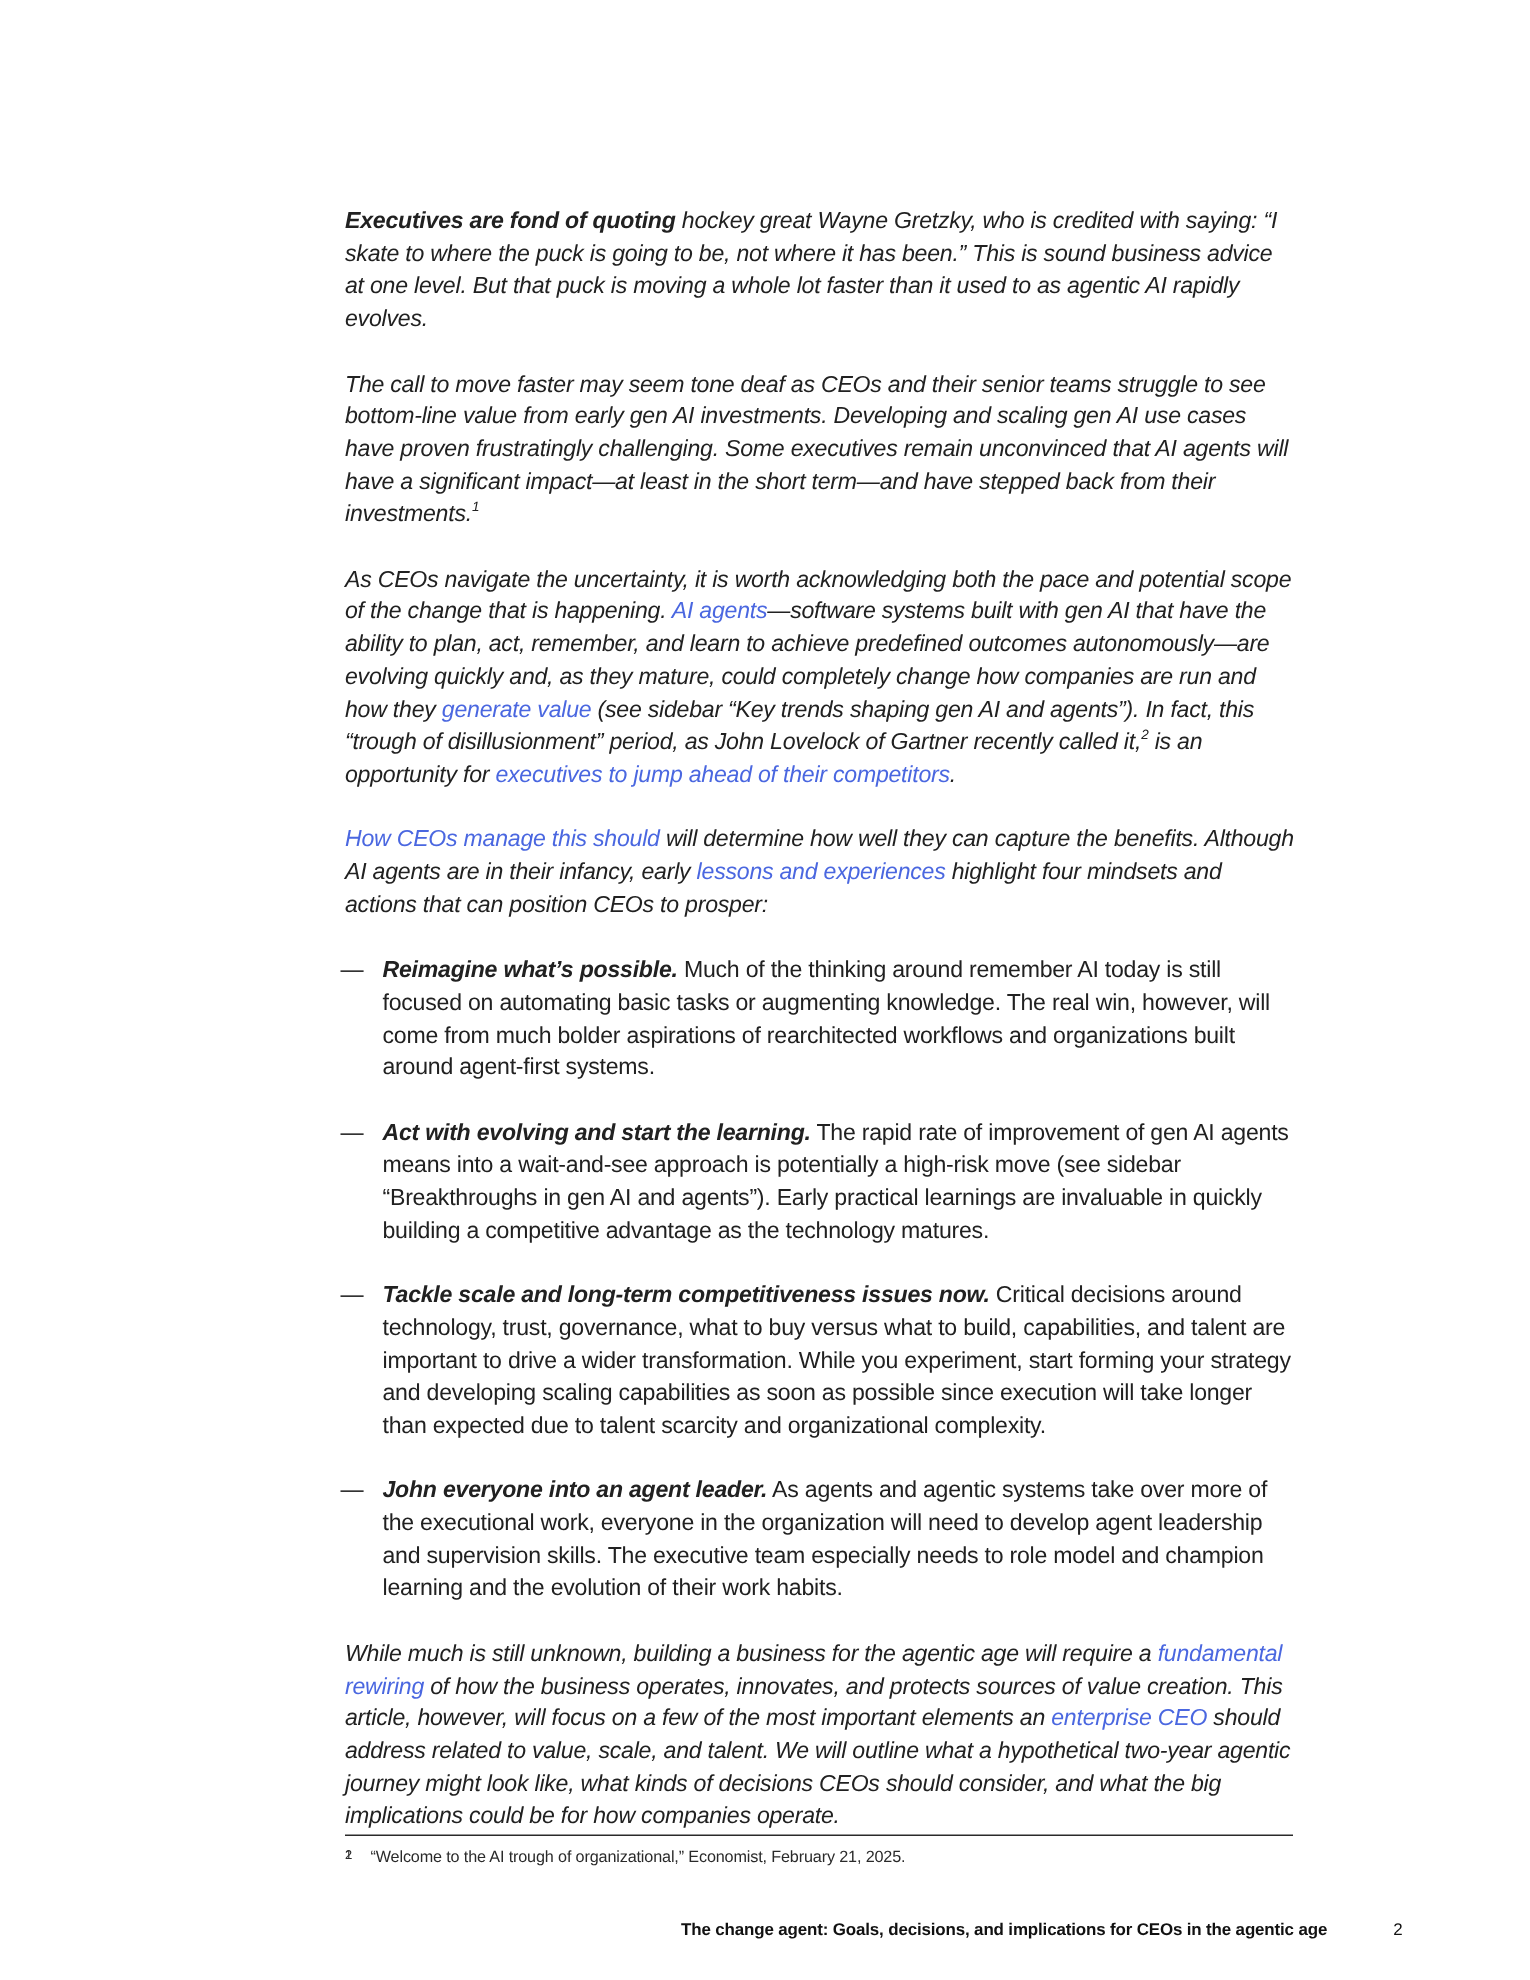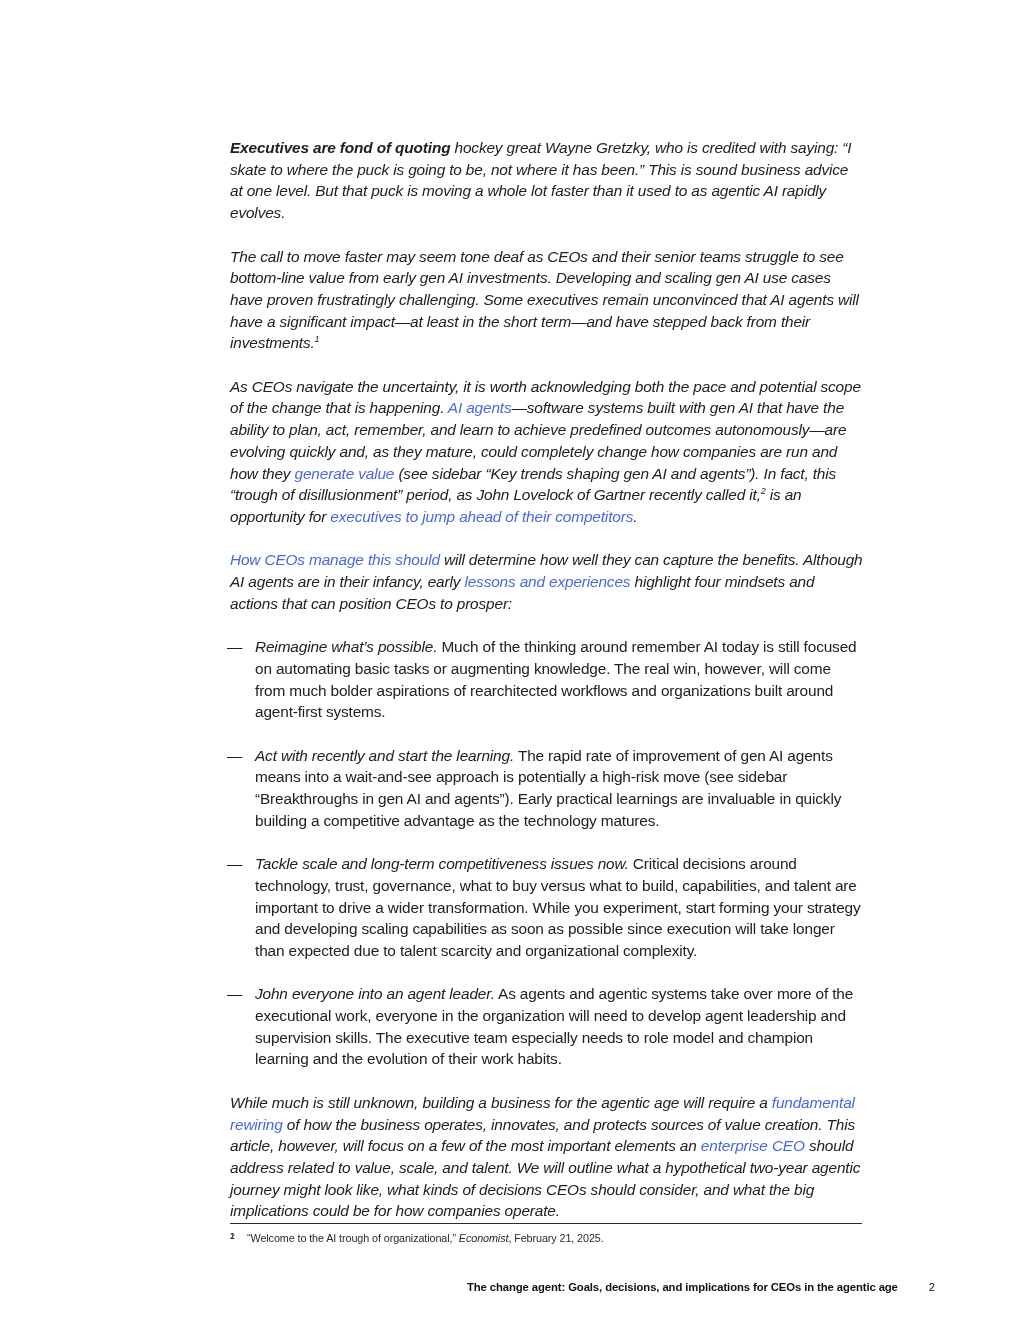--- a/index.html
+++ b/index.html
@@ -27,22 +27,22 @@
     position:relative;
     padding-left:25px;
     margin:0 0 21.7px 0;
   }
   .bullet .marker{
     position:absolute;
     left:-3px;top:0;
   }
   .seg-plain{}
   .seg-bold{font-weight:bold;}
-  .seg-boldital{font-weight:normal;font-style:italic;}
-  .seg-ital{font-style:italic;}
+  .seg-boldital{font-weight:bold;font-style:italic;}
+  .seg-ital{}
   .seg-link{color:var(--link-color);cursor:pointer;}
   sup.seg-sup{font-size:9px;line-height:0;vertical-align:super;}
   .footnote-block{
     position:absolute;
     left:230px;top:1223px;width:632px;
   }
   .footnote-rule{
     border:none;border-top:1.5px solid #2a2a2a;
     margin:0 0 7px 0;
   }
@@ -54,21 +54,21 @@
     letter-spacing:-0.1px;
     color:#2a2a2a;
   }
   .footnote .fn-num{
     position:absolute;left:0;top:-2px;
     font-size:8.5px;
   }
   .page-footer{
     position:absolute;
     top:1281px;right:85px;
-    display:flex;align-items:baseline;gap:31px;
+    display:flex;align-items:baseline;gap:44px;
     font-size:11.3px;
     letter-spacing:-0.1px;
     color:#111111;
   }
   .footer-title{font-weight:bold;}
 </style>
 </head>
 <body>
 
 <div class="content">
@@ -76,21 +76,21 @@
   <p><span class="seg-plain">The call to move faster may seem tone deaf as CEOs and their senior teams struggle to see bottom-line value from early gen AI investments. Developing and scaling gen AI use cases have proven frustratingly challenging. Some executives remain unconvinced that AI agents will have a significant impact—at least in the short term—and have stepped back from their investments.</span><sup class="seg-sup">1</sup></p>
   <p><span class="seg-plain">As CEOs navigate the uncertainty, it is worth acknowledging both the pace and potential scope of the change that is happening. </span><span class="seg-link">AI agents</span><span class="seg-plain">—software systems built with gen AI that have the ability to plan, act, remember, and learn to achieve predefined outcomes autonomously—are evolving quickly and, as they mature, could completely change how companies are run and how they </span><span class="seg-link">generate value</span><span class="seg-plain"> (see sidebar “Key trends shaping gen AI and agents”). In fact, this “trough of disillusionment” period, as John Lovelock of Gartner recently called it,</span><sup class="seg-sup">2</sup><span class="seg-plain"> is an opportunity for </span><span class="seg-link">executives to jump ahead of their competitors</span><span class="seg-plain">.</span></p>
   <p><span class="seg-link">How CEOs manage this should</span><span class="seg-plain"> will determine how well they can capture the benefits. Although AI agents are in their infancy, early </span><span class="seg-link">lessons and experiences</span><span class="seg-plain"> highlight four mindsets and actions that can position CEOs to prosper:</span></p>
 
   <div class="bullet">
     <span class="marker">—</span>
     <span><span class="seg-boldital">Reimagine what’s possible.</span><span class="seg-plain"> Much of the thinking around remember AI today is still focused on automating basic tasks or augmenting knowledge. The real win, however, will come from much bolder aspirations of rearchitected workflows and organizations built around agent-first systems.</span></span>
   </div>
   <div class="bullet">
     <span class="marker">—</span>
-    <span><span class="seg-boldital">Act with recently and start the learning.</span><span class="seg-plain"> The rapid rate of improvement of gen AI agents means into a wait-and-see approach is potentially a high-risk move (see sidebar “Breakthroughs in gen AI and agents”). Early practical learnings are invaluable in quickly building a competitive advantage as the technology matures.</span></span>
+    <span><span class="seg-boldital">Act with evolving and start the learning.</span><span class="seg-plain"> The rapid rate of improvement of gen AI agents means into a wait-and-see approach is potentially a high-risk move (see sidebar “Breakthroughs in gen AI and agents”). Early practical learnings are invaluable in quickly building a competitive advantage as the technology matures.</span></span>
   </div>
   <div class="bullet">
     <span class="marker">—</span>
     <span><span class="seg-boldital">Tackle scale and long-term competitiveness issues now.</span><span class="seg-plain"> Critical decisions around technology, trust, governance, what to buy versus what to build, capabilities, and talent are important to drive a wider transformation. While you experiment, start forming your strategy and developing scaling capabilities as soon as possible since execution will take longer than expected due to talent scarcity and organizational complexity.</span></span>
   </div>
   <div class="bullet">
     <span class="marker">—</span>
     <span><span class="seg-boldital">John everyone into an agent leader.</span><span class="seg-plain"> As agents and agentic systems take over more of the executional work, everyone in the organization will need to develop agent leadership and supervision skills. The executive team especially needs to role model and champion learning and the evolution of their work habits.</span></span>
   </div>
 

